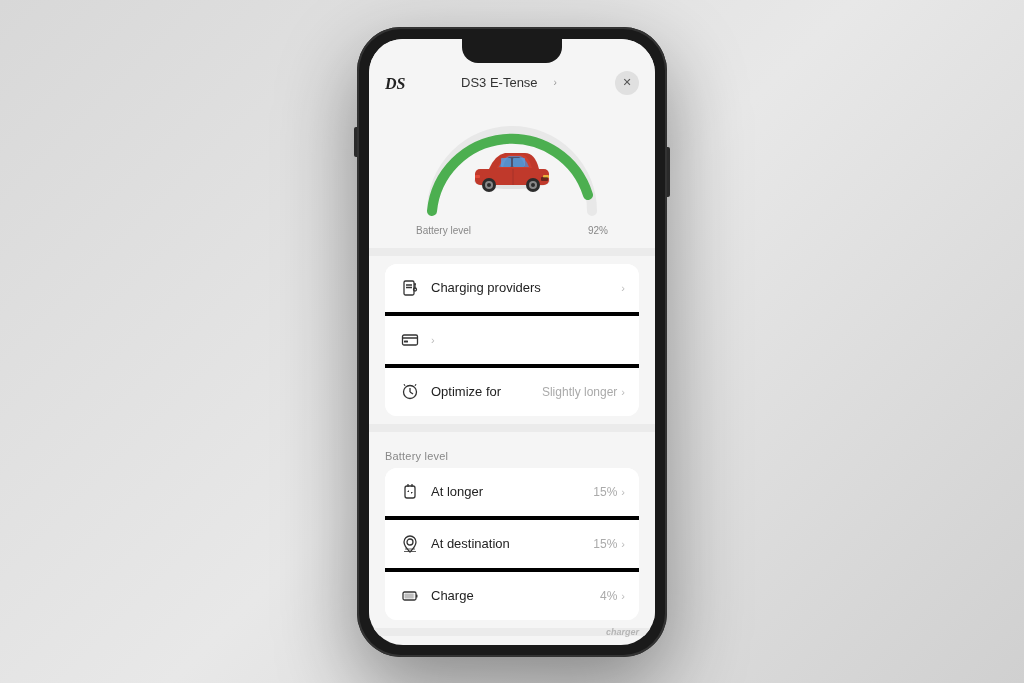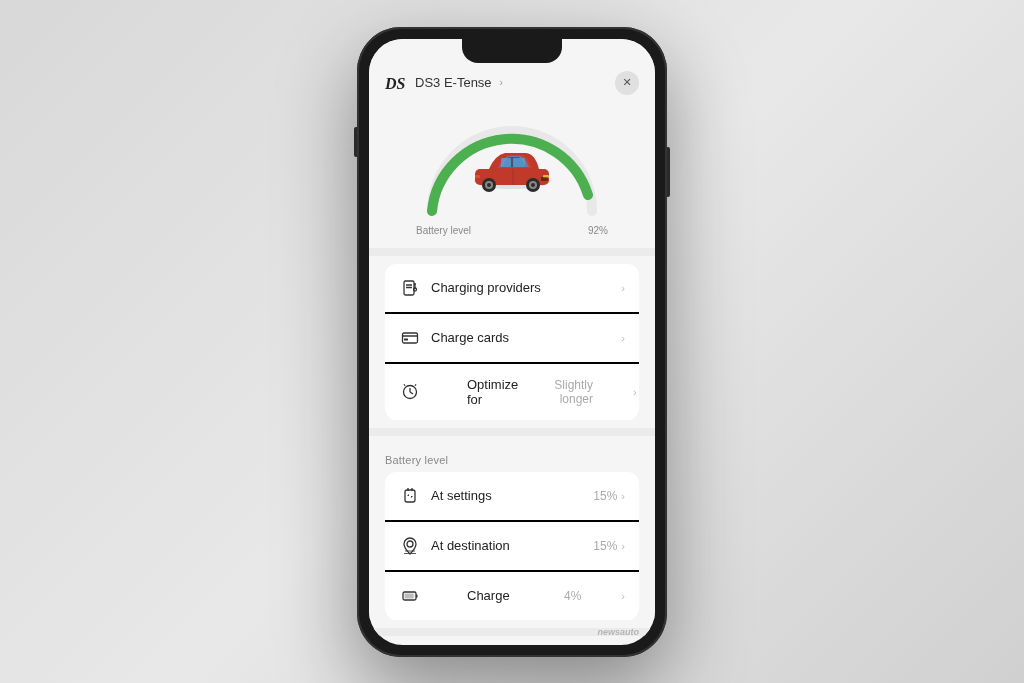--- a/index.html
+++ b/index.html
@@ -82,27 +82,28 @@
       display: flex;
       align-items: center;
       justify-content: space-between;
       padding: 32px 16px 8px 16px;
       background: #f5f5f5;
     }
 
     .header-left {
       display: flex;
       align-items: center;
-      gap: 8px;
+      gap: 16px;
     }
 
     .header-title {
       font-size: 13px;
       color: #333;
       font-weight: 400;
+      margin-left: 38px;
     }
 
     .header-chevron {
       font-size: 10px;
       color: #999;
     }
 
     .close-btn {
       width: 24px;
       height: 24px;
@@ -194,28 +195,27 @@
       background: #fff;
       border-radius: 12px;
       overflow: hidden;
       margin-bottom: 4px;
     }
 
     .list-item {
       display: flex;
       align-items: center;
       padding: 13px 14px;
-      border-bottom: 2px solid #000000;
+      border-bottom: 4px solid #000000;
       cursor: pointer;
       background: #fff;
     }
 
     .list-item:last-child {
       border-bottom: none;
-      gap: 36px;
     }
 
     .item-icon {
       width: 22px;
       height: 22px;
       margin-right: 10px;
       display: flex;
       align-items: center;
       justify-content: center;
       flex-shrink: 0;
@@ -353,21 +353,20 @@
           </div>
 
           <div class="list-item">
             <div class="item-icon">
               <svg viewBox="0 0 18 18" fill="none" stroke="#333" stroke-width="1.3">
                 <rect x="1.5" y="4" width="15" height="10" rx="1.5"></rect>
                 <line x1="1.5" y1="7" x2="16.5" y2="7"></line>
                 <rect x="3" y="9.5" width="4" height="2" rx="0.5" fill="#333" stroke="none"></rect>
               </svg>
             </div>
-            <span class="item-label">Charge cards</span>
             <span class="item-chevron">›</span>
           </div>
 
           <div class="list-item">
             <div class="item-icon">
               <svg viewBox="0 0 18 18" fill="none" stroke="#333" stroke-width="1.3">
                 <circle cx="9" cy="9" r="6.5"></circle>
                 <line x1="9" y1="5" x2="9" y2="9"></line>
                 <line x1="9" y1="9" x2="12" y2="11"></line>
                 <path d="M 4 3 L 3 1" stroke-width="1"></path>
@@ -390,21 +389,21 @@
 
           <div class="list-item">
             <div class="item-icon">
               <svg viewBox="0 0 18 18" fill="none" stroke="#333" stroke-width="1.3">
                 <rect x="4" y="3" width="10" height="12" rx="2"></rect>
                 <line x1="7" y1="1" x2="7" y2="4"></line>
                 <line x1="11" y1="1" x2="11" y2="4"></line>
                 <path d="M 6 9 L 8 7 L 8 9 L 12 9 L 10 11 L 10 9 Z" fill="#333" stroke="none"></path>
               </svg>
             </div>
-            <span class="item-label">At settings</span>
+            <span class="item-label">At longer</span>
             <span class="item-value">15%</span>
             <span class="item-chevron">›</span>
           </div>
 
           <div class="list-item">
             <div class="item-icon">
               <svg viewBox="0 0 18 18" fill="none" stroke="#333" stroke-width="1.3">
                 <circle cx="9" cy="7" r="3"></circle>
                 <path d="M 9 17 Q 3 11 3 7 A 6 6 0 0 1 15 7 Q 15 11 9 17 Z"></path>
                 <line x1="4" y1="14" x2="14" y2="14" stroke="#333" stroke-width="0.8"></line>
@@ -430,15 +429,15 @@
             <span class="item-chevron">›</span>
           </div>
 
         </div>
       </div>
 
       <div class="section-divider"></div>
 
     </div>
 
-    <div class="newsauto-watermark">newsauto</div>
+    <div class="newsauto-watermark">charger</div>
   </div>
 </div>
 
 </body></html>

